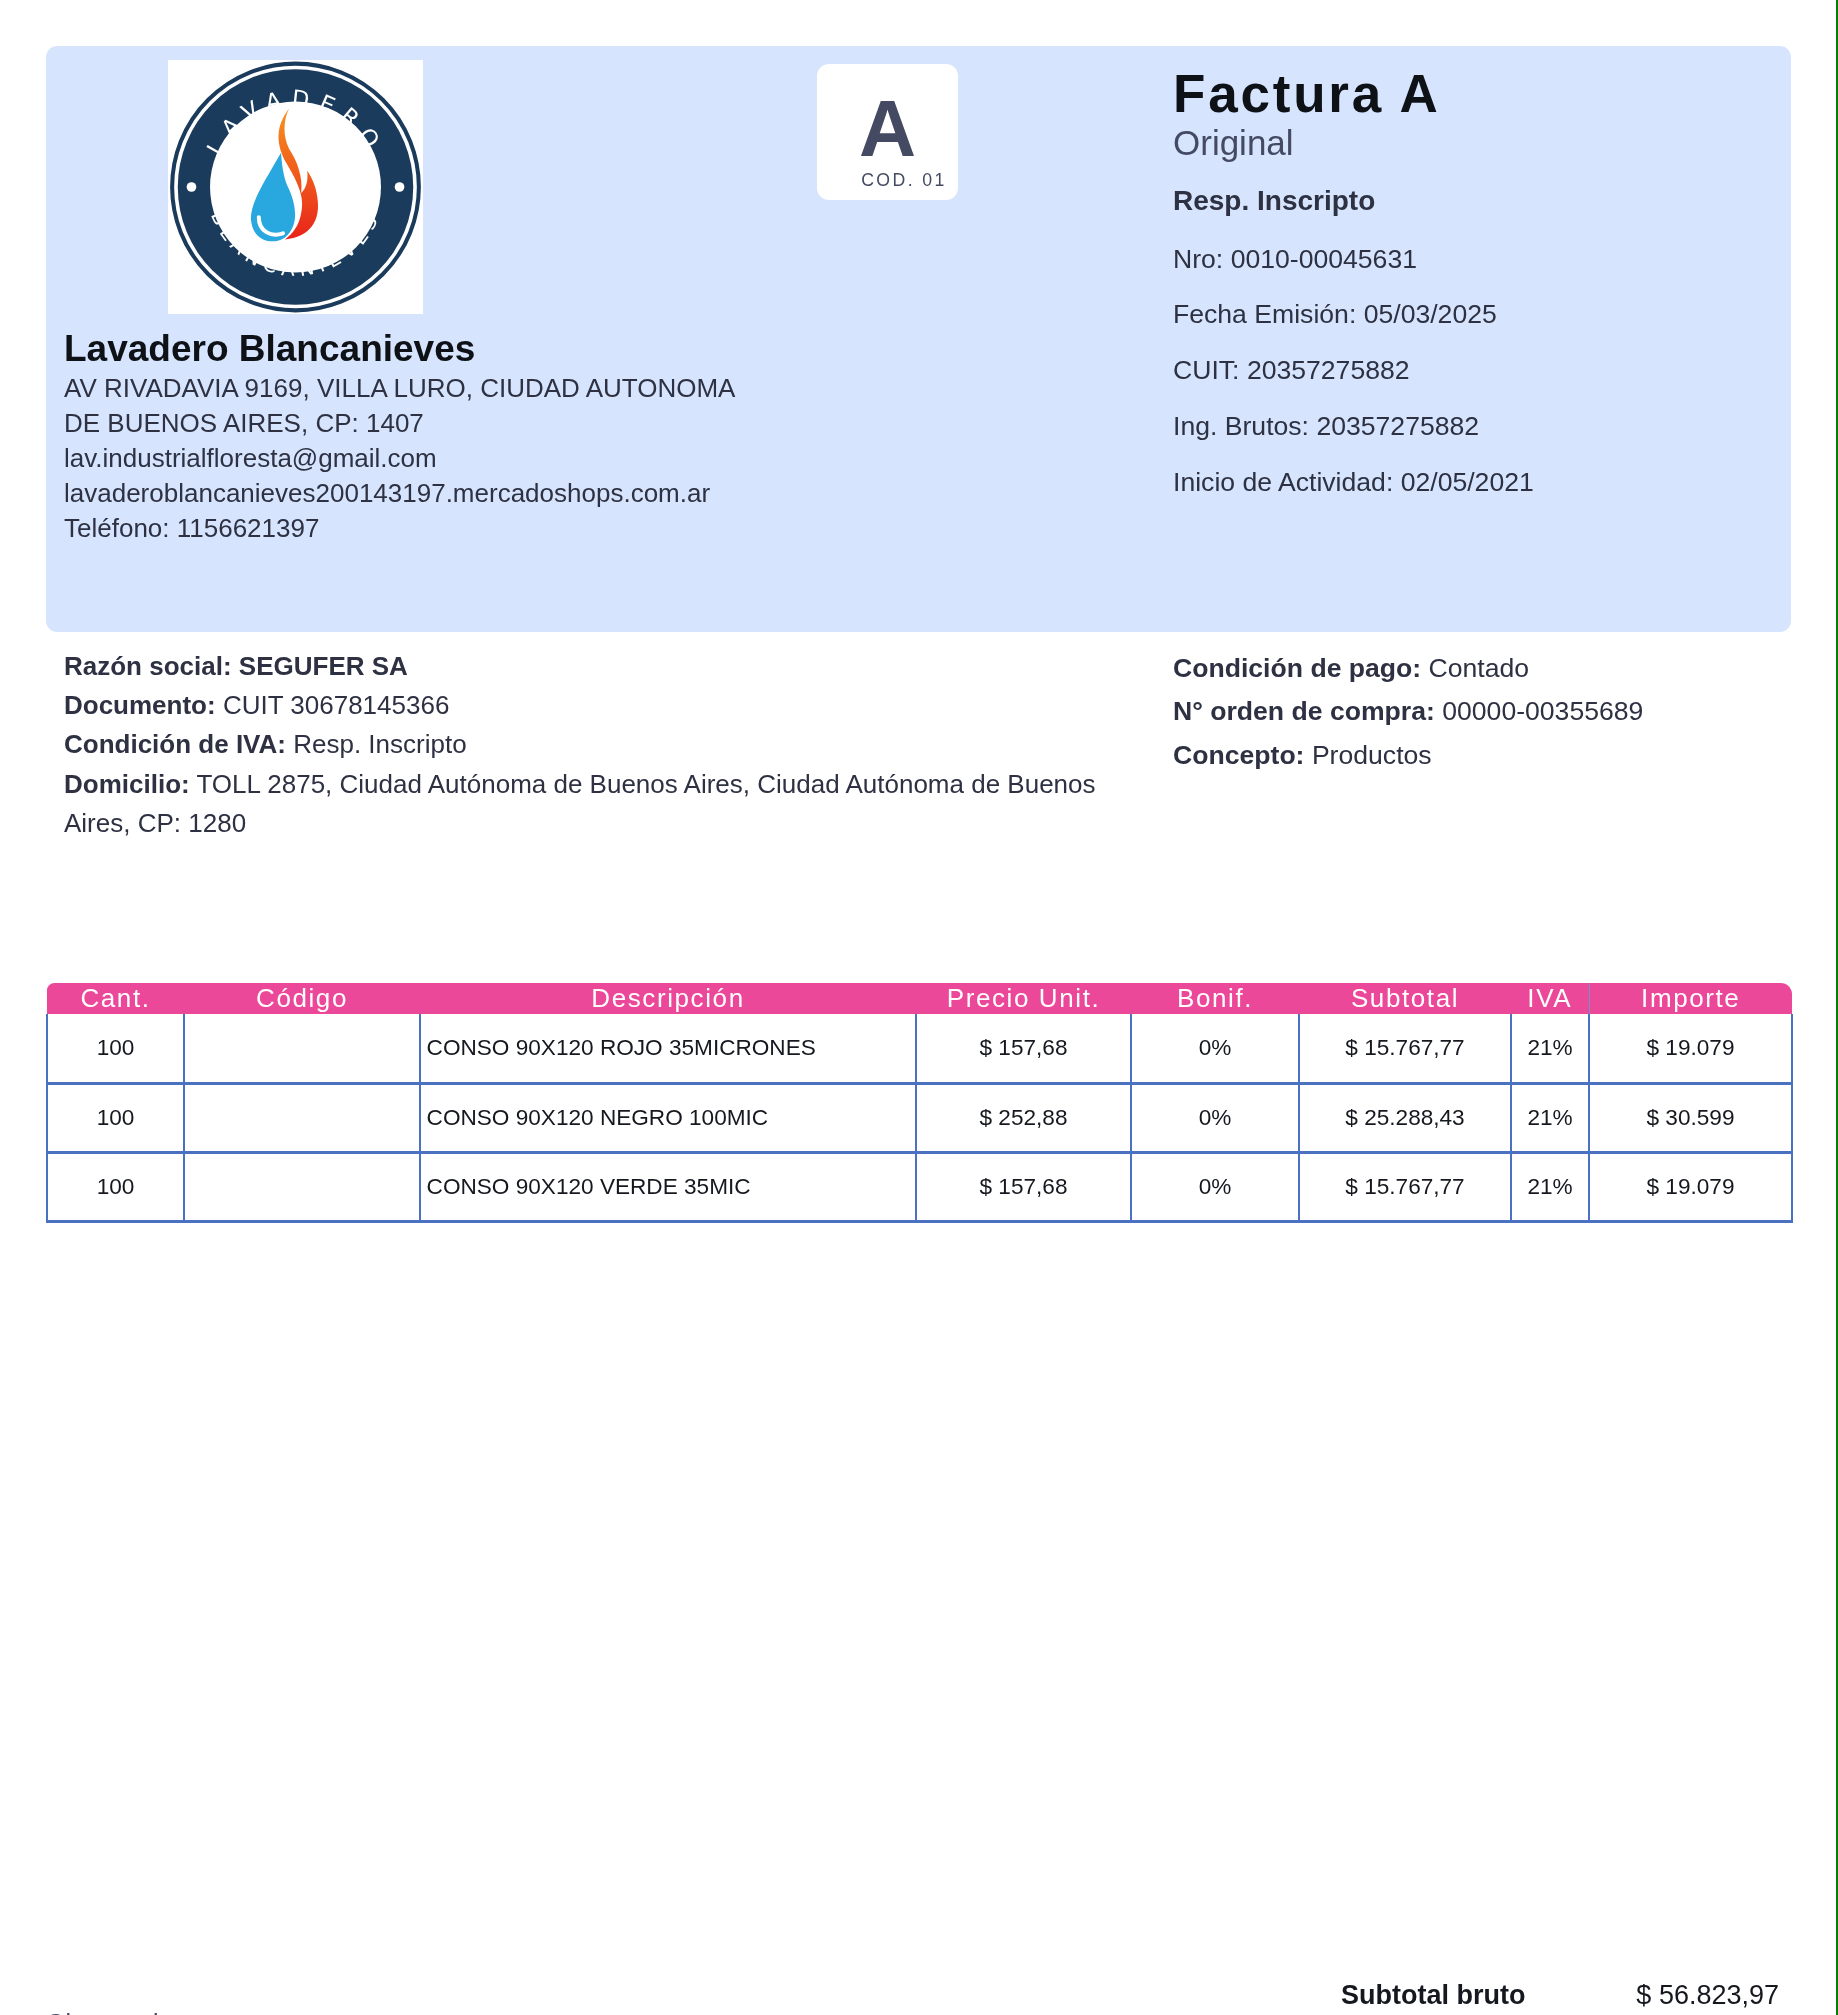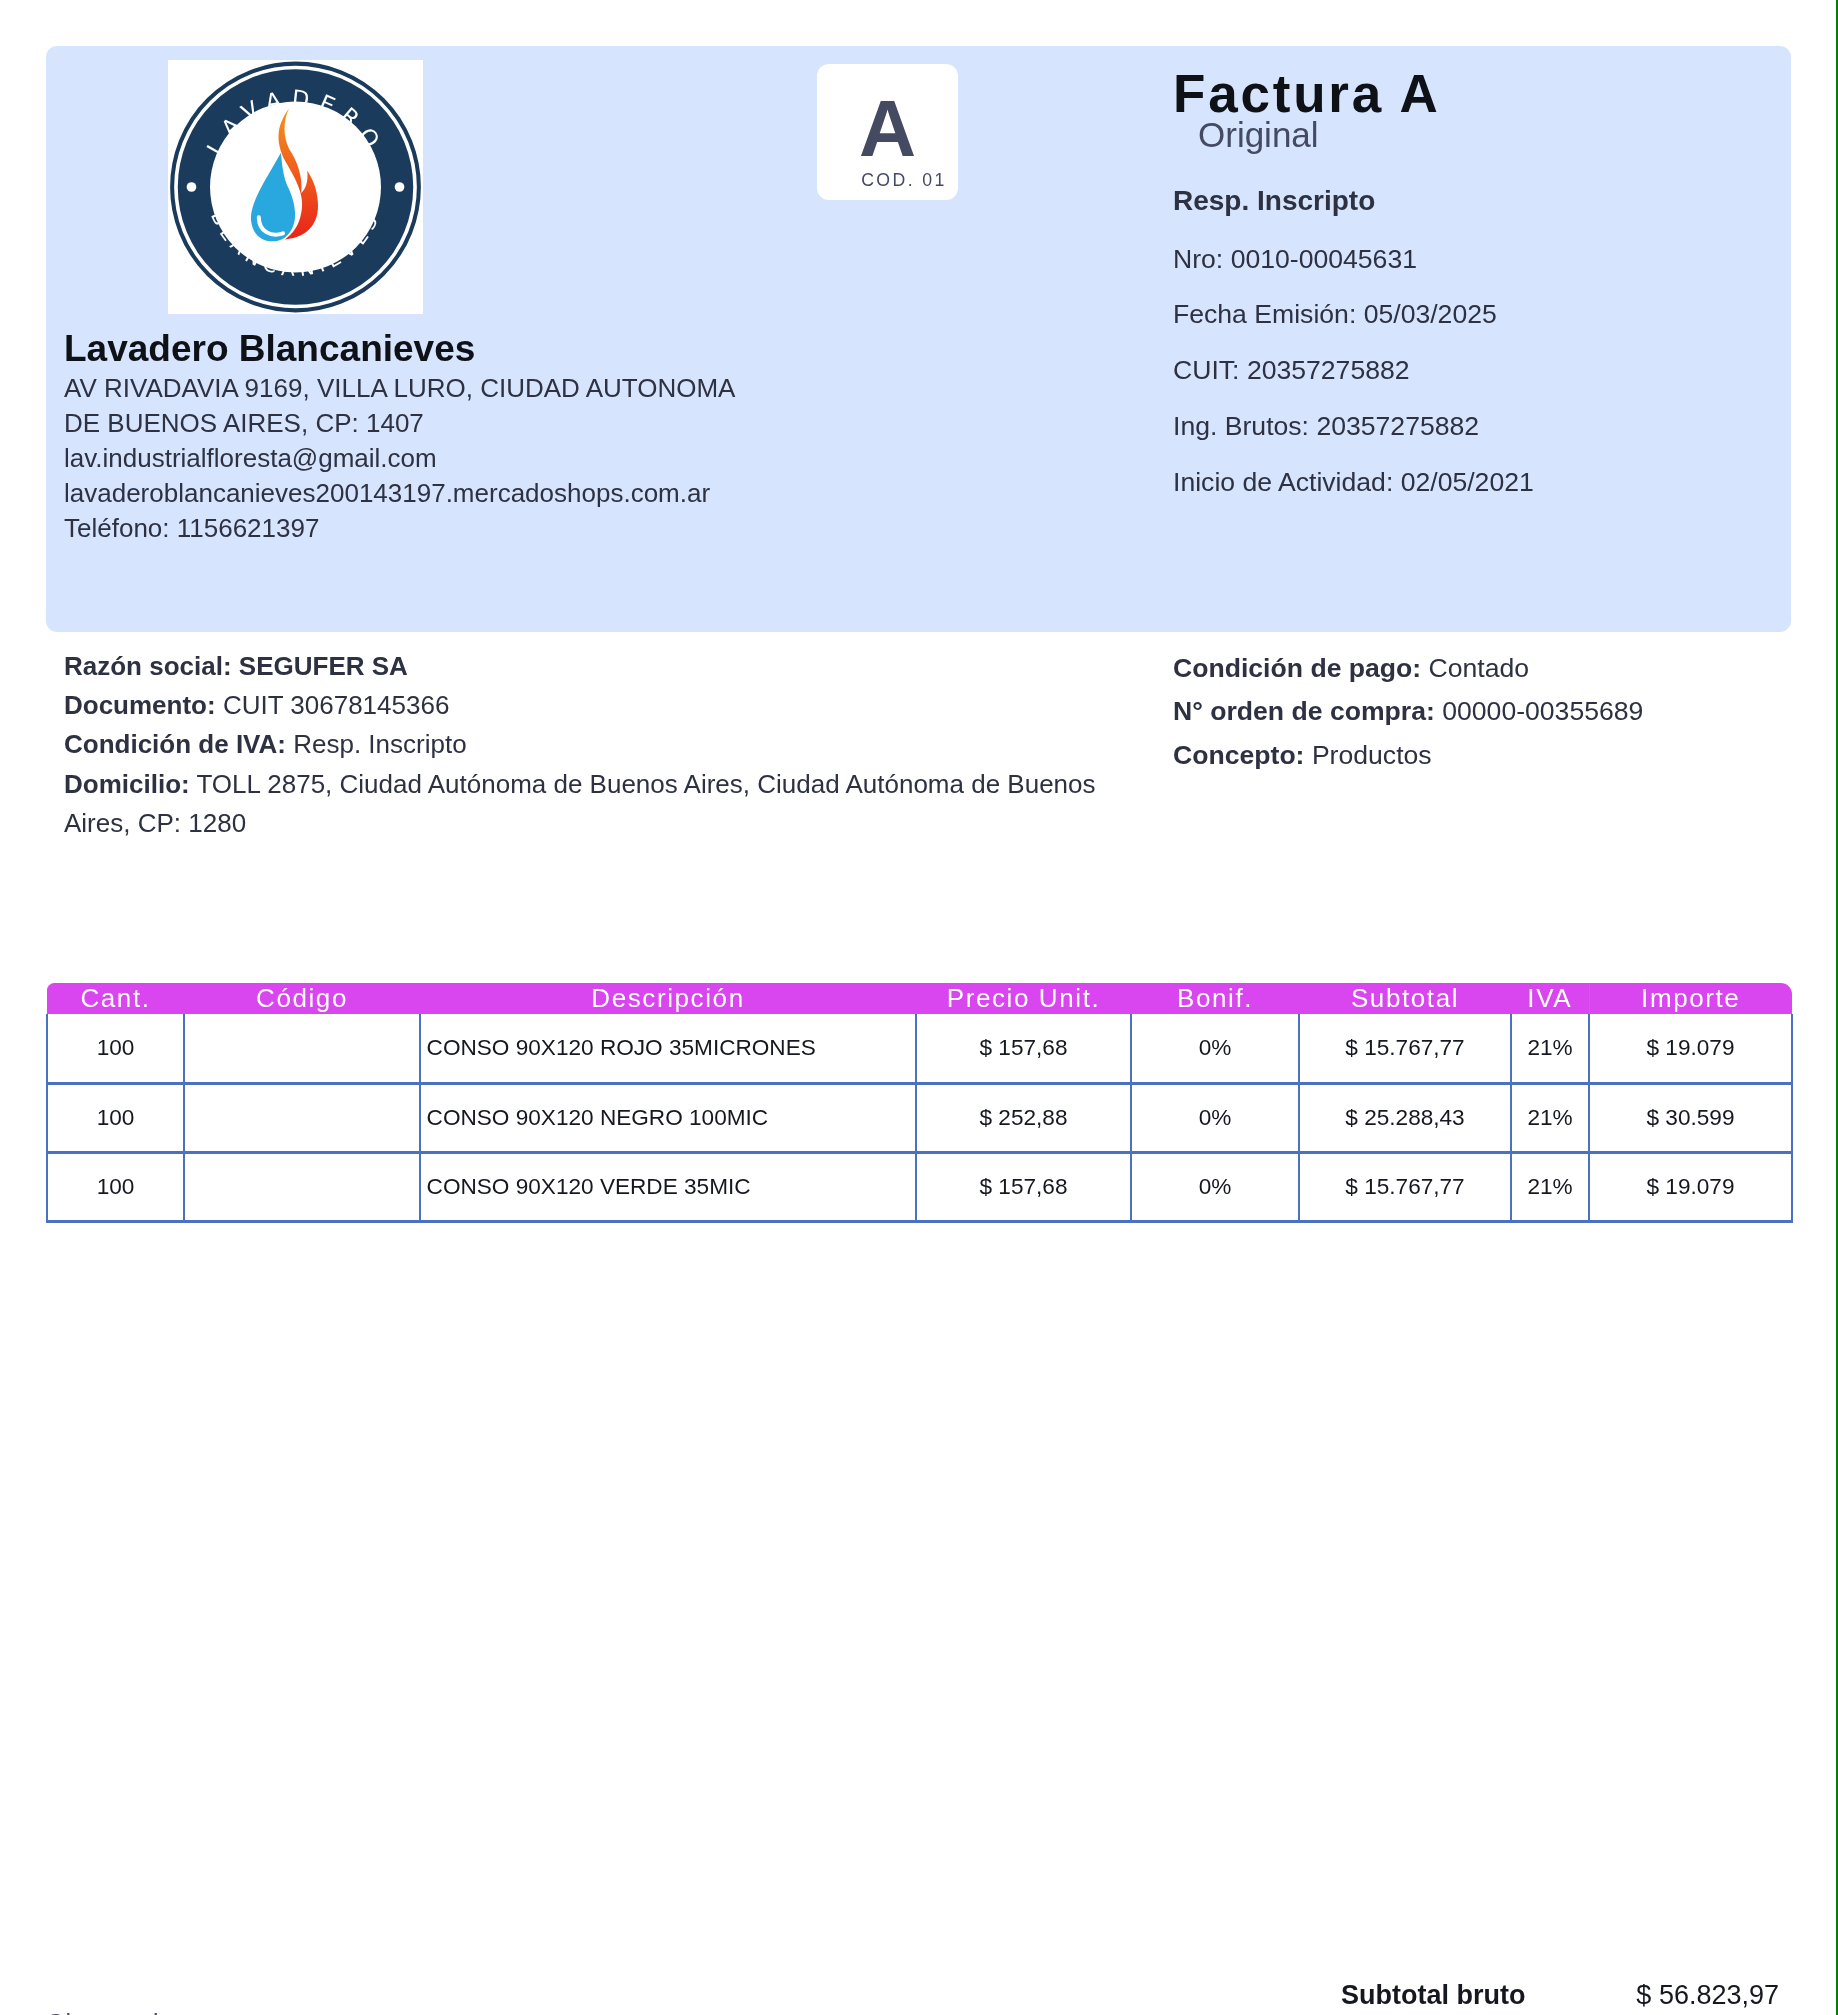--- a/index.html
+++ b/index.html
@@ -12,36 +12,36 @@
   .header-box { position: absolute; left: 46px; top: 46px; width: 1745px; height: 586px; background: #d6e4fd; border-radius: 11.3px; }
   .logo { position: absolute; left: 168px; top: 60px; width: 255px; height: 254px; background: #ffffff; }
   .biz-name { position: absolute; left: 64px; top: 320px; font-size: 37px; font-weight: 700; color: #0e1116; margin-top: 8px; }
   .biz-lines { position: absolute; left: 64px; top: 371px; font-size: 26px; line-height: 35px; color: #2d3142; }
 
   .badge { position: absolute; left: 817px; top: 64px; width: 141px; height: 136px; background: #fff; border-radius: 12px; text-align: center; color: #454a63; }
   .badge-letter { display: block; font-size: 79px; font-weight: 700; line-height: 79px; margin-top: 25px; }
   .badge-code { display: block; font-size: 17.7px; letter-spacing: 2.4px; margin-top: 2.4px; padding-left: 33px; }
 
   .inv-title { position: absolute; left: 1173px; top: 64px; font-size: 53px; font-weight: 700; letter-spacing: 2.8px; color: #0e1116; line-height: 60px; }
-  .inv-copy { position: absolute; left: 1173px; top: 115px; font-size: 35px; color: #454a63; margin-left: 25px; }
+  .inv-copy { position: absolute; left: 1173px; top: 123px; font-size: 35px; color: #454a63; }
   .inv-cond { position: absolute; left: 1173px; top: 185px; font-size: 28px; font-weight: 700; color: #2d3142; }
   .inv-field { position: absolute; left: 1173px; font-size: 26.6px; color: #2d3142; }
   .inv-field b { font-weight: 400; }
 
   
   .client-field { position: absolute; left: 64px; font-size: 26px; color: #2d3142; line-height: 39px; }
   .client-field b { font-weight: 700; }
   .client-addr { position: absolute; left: 64px; top: 765px; width: 1080px; font-size: 26px; line-height: 39px; color: #2d3142; }
   .client-addr b { font-weight: 700; }
   .sale-field { position: absolute; left: 1173px; font-size: 26.6px; color: #2d3142; }
   .sale-field b { font-weight: 700; }
 
   
   .items { position: absolute; left: 46px; top: 983px; width: 1745px; border-collapse: collapse; table-layout: fixed; font-size: 22.6px; }
-  .items th { background: #d946ef; color: #ffffff; font-weight: 400; font-size: 26px; letter-spacing: 1.6px; height: 26px; text-align: center; }
+  .items th { background: #ec4899; color: #ffffff; font-weight: 400; font-size: 26px; letter-spacing: 1.6px; height: 26px; text-align: center; }
   .items th.first { border-top-left-radius: 7.3px; }
   .items th.last { border-top-right-radius: 11.3px; border-left: 1.2px solid #6f8fd0; }
   .items td { border: 2.4px solid #4a72c0; border-top: none; height: 69px; color: #16181f; padding: 0 12px; }
   .items td.c { text-align: center; }
   .items td.r { text-align: center; }
   .items td.l { text-align: left; padding-left: 5.6px; }
   .items tr td { border-bottom: 3.2px solid #4a72c0; }
 
   
   .obs-label { position: absolute; left: 46px; top: 2009px; font-size: 25px; color: #454a63; }

